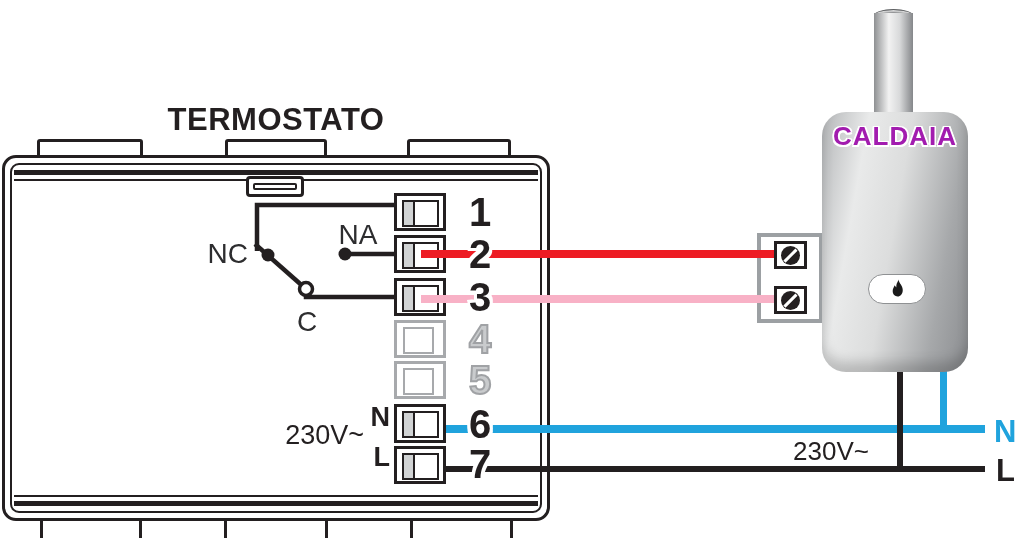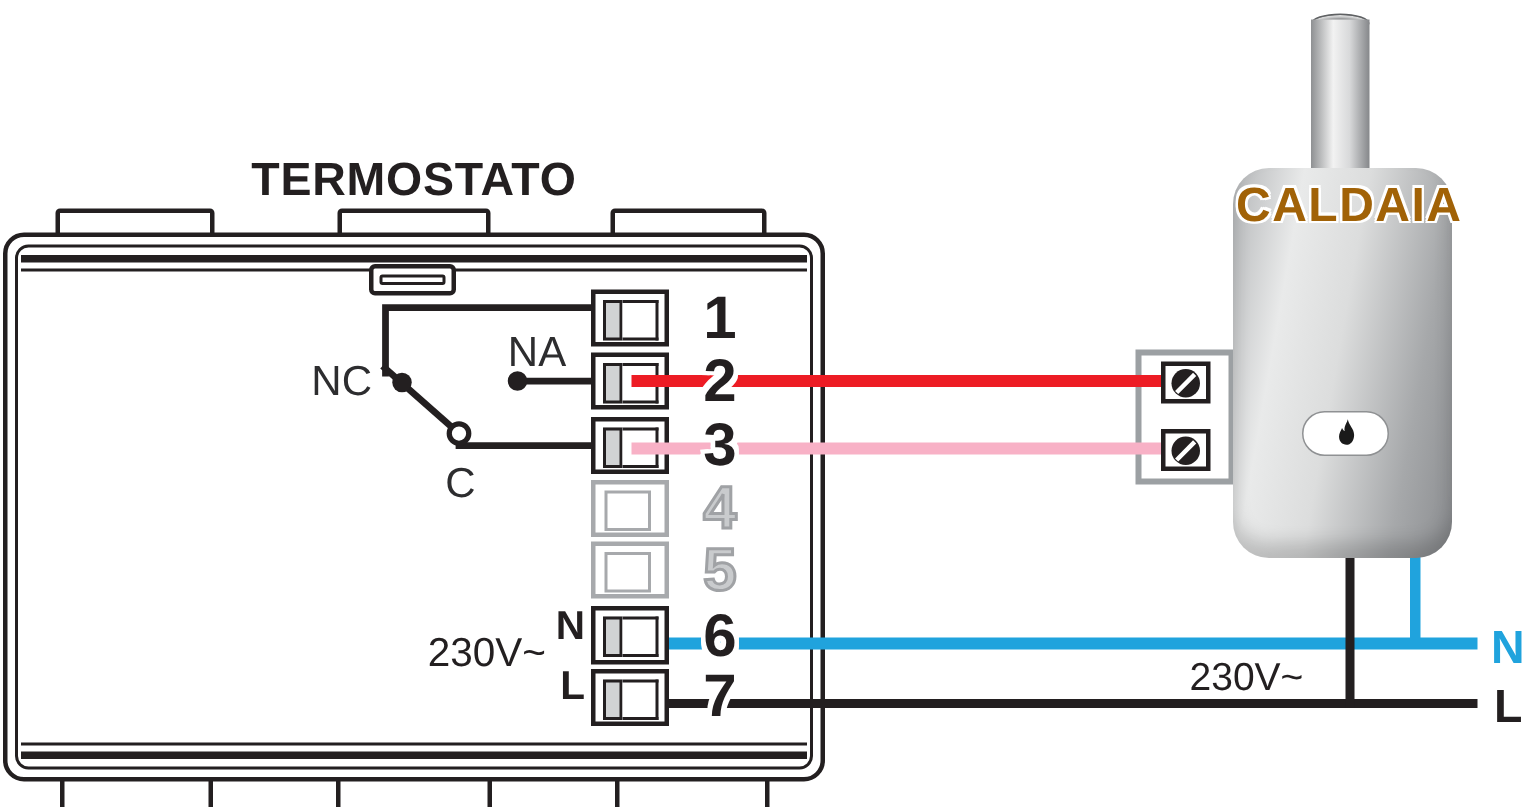--- a/index.html
+++ b/index.html
@@ -53,21 +53,21 @@
   .mains-v{left:793px;top:438px;font-size:26px;line-height:26px;}
 
   
   .chimney{left:874px;top:13px;width:39px;height:105px;z-index:1;
            background:linear-gradient(to right,#8e9092,#f2f2f2 38%,#d8d9da 66%,#85878a);}
   .chimney-cap{left:874px;top:9px;width:39px;height:13px;border-radius:50%;background:#77797b;
                border:1.5px solid #5f6163;box-shadow:inset 0 2px 2px rgba(255,255,255,.75);z-index:1;}
   .boiler{left:822px;top:112px;width:146px;height:260px;border-radius:24px;z-index:3;
           background:linear-gradient(100deg,#b4b6b8 0%,#e9eaea 25%,#dcdddd 48%,#a6a8aa 78%,#8b8d90 100%);
           box-shadow:inset 0 -10px 12px rgba(0,0,0,.18);}
-  .caldaia{left:824px;top:122px;width:142px;font-size:32px;line-height:28px;font-weight:bold;letter-spacing:1px;color:#a16207;z-index:4;
+  .caldaia{left:824px;top:122px;width:142px;text-align:center;font-size:26px;line-height:28px;font-weight:bold;letter-spacing:1px;color:#a21caf;z-index:4;
            text-shadow:-1.5px -1.5px 0 #fff,1.5px -1.5px 0 #fff,-1.5px 1.5px 0 #fff,1.5px 1.5px 0 #fff,-1.5px 0 0 #fff,1.5px 0 0 #fff,0 -1.5px 0 #fff,0 1.5px 0 #fff;}
   .flame-btn{left:868px;top:274px;width:58px;height:30px;border-radius:15px;background:#fff;border:1.5px solid #8f9193;z-index:5;
              display:flex;align-items:center;justify-content:center;}
   .tframe{left:757px;top:233px;width:66px;height:90px;border:4px solid #9ca0a3;background:#fff;z-index:2;}
   .screw-cell{left:774px;width:33px;height:28px;border:3px solid #231f20;background:#fff;z-index:5;
               display:flex;align-items:center;justify-content:center;}
   .screw{position:relative;width:19px;height:19px;border-radius:50%;background:#231f20;overflow:hidden;}
   .screw::after{content:"";position:absolute;left:8px;top:1px;width:2.6px;height:17px;background:#fff;transform:rotate(45deg);}
 
   .switch-svg{position:absolute;left:240px;top:198px;z-index:4;}

